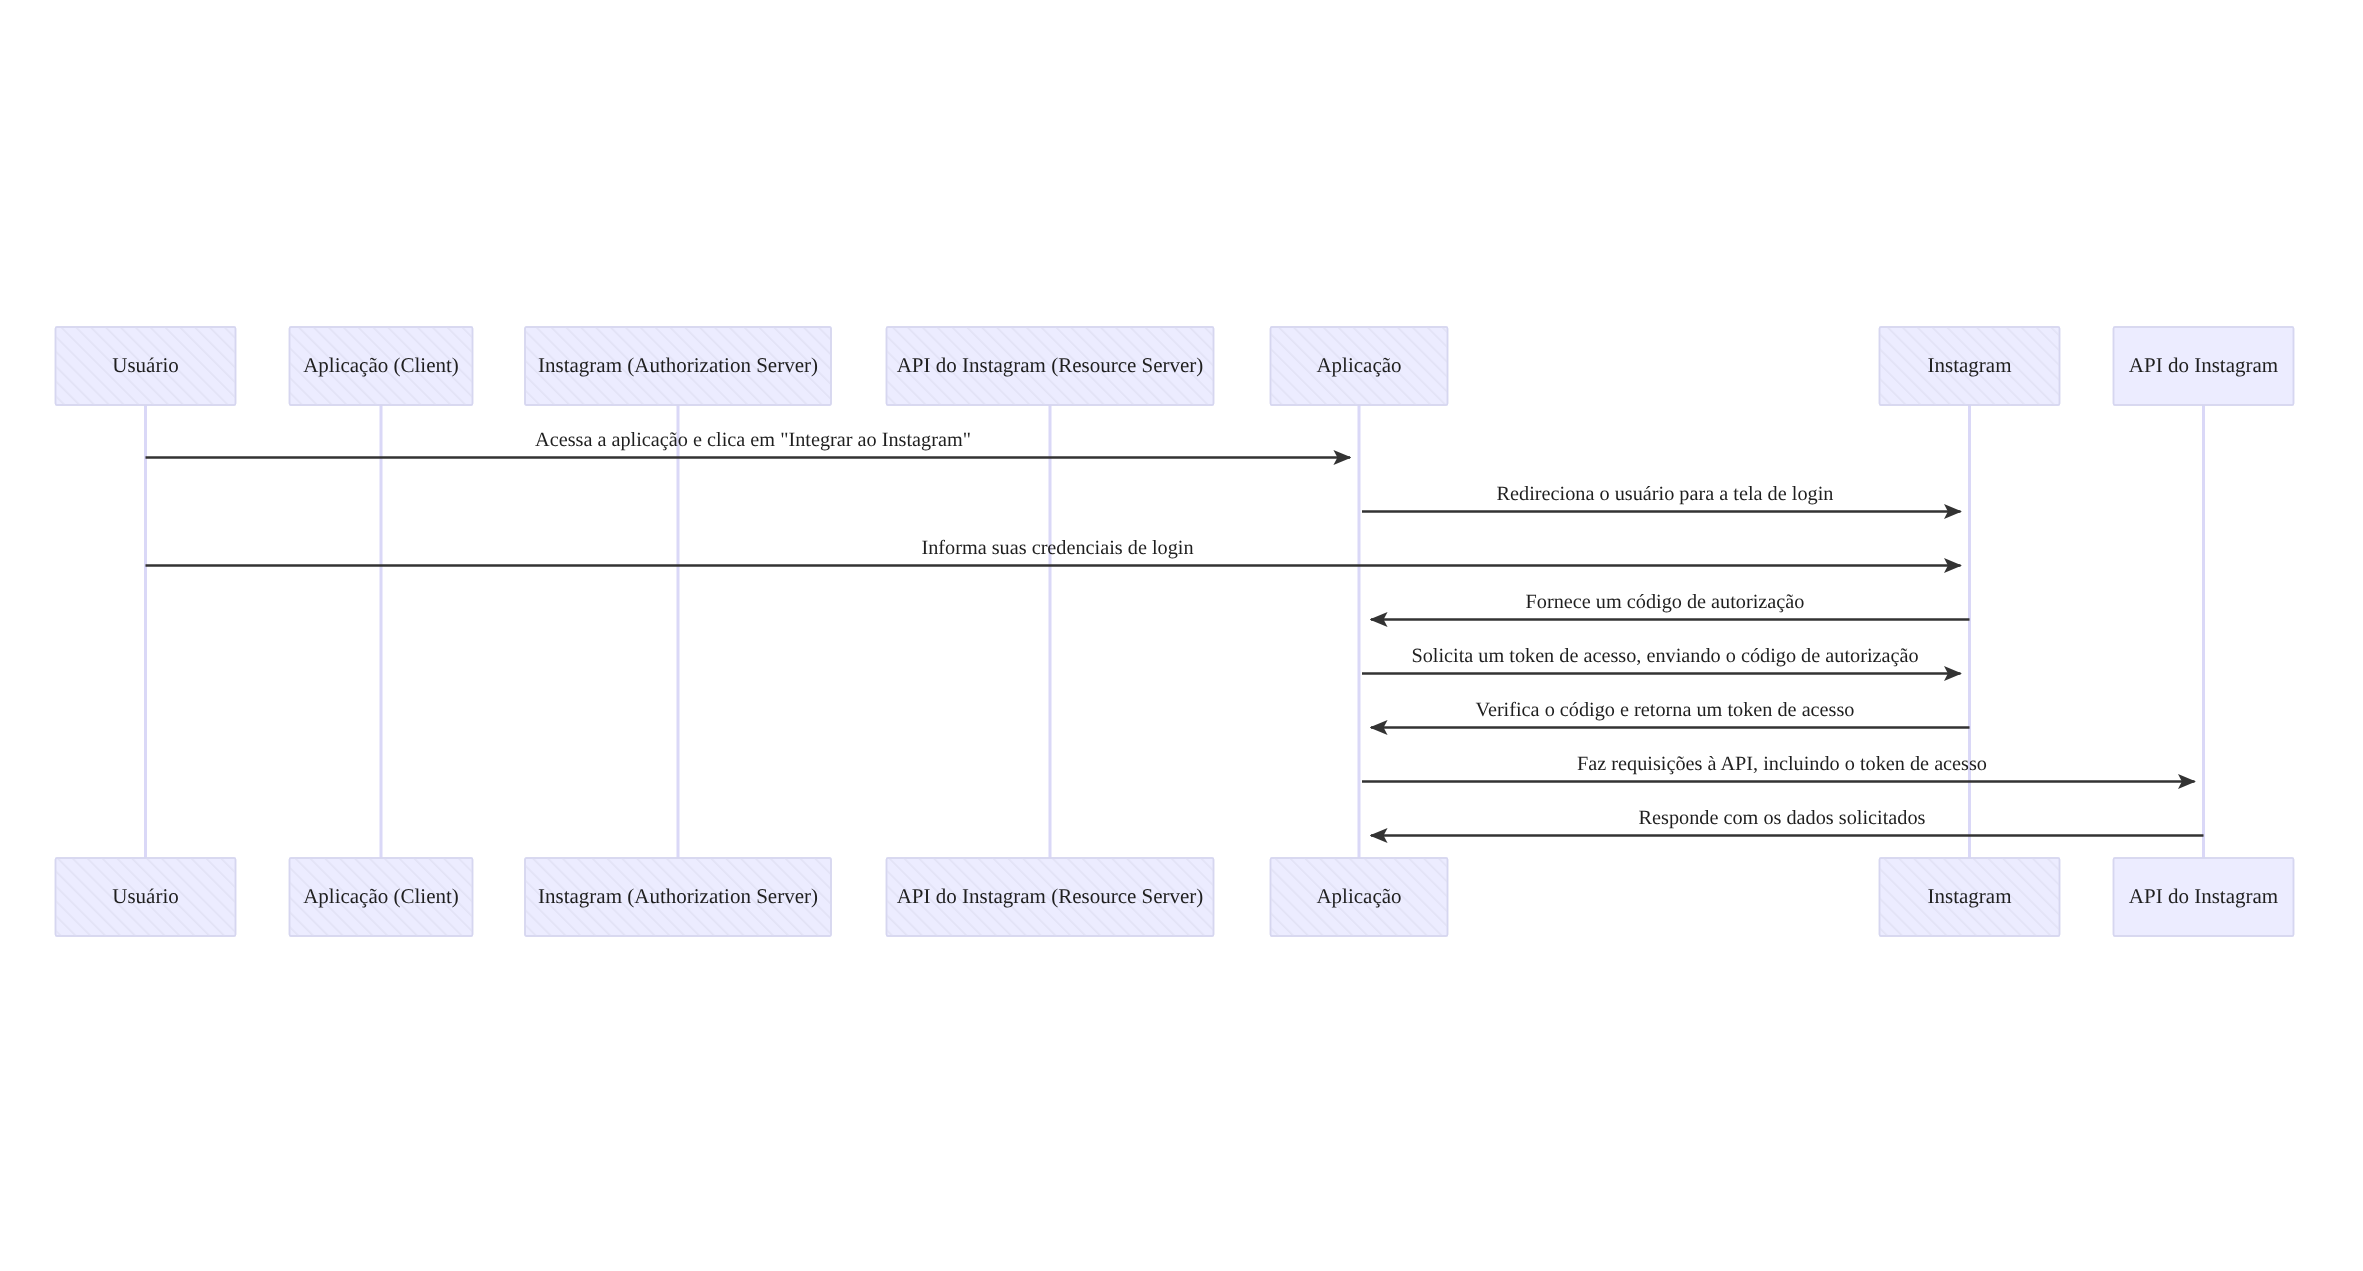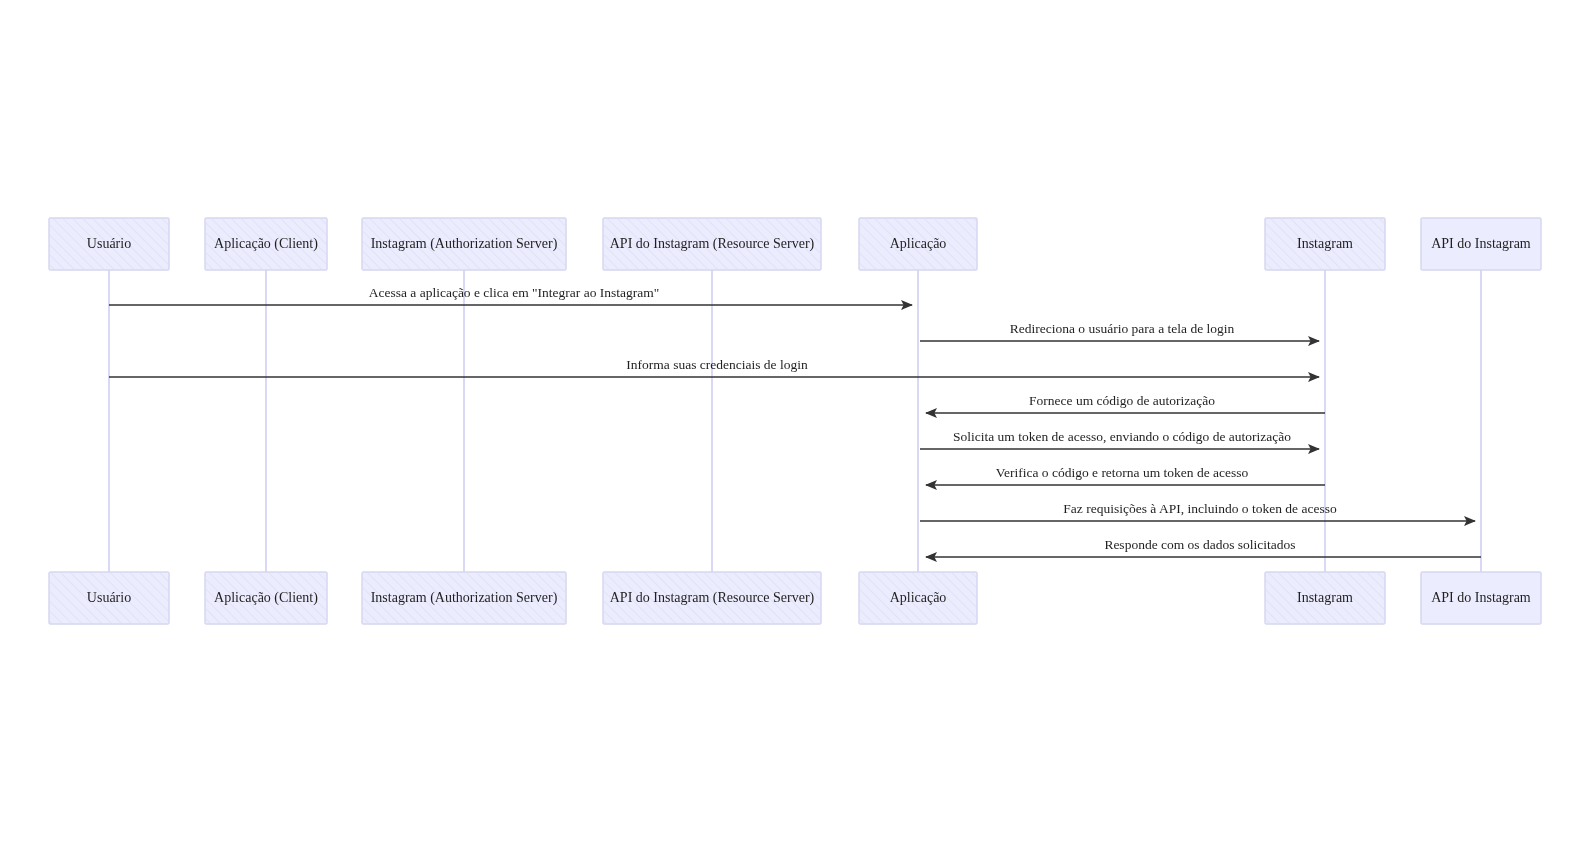--- a/index.html
+++ b/index.html
@@ -10,21 +10,21 @@
   }
   body {
     width: 1575px;
     height: 847px;
     font-family: "Liberation Serif", "DejaVu Serif", serif;
     overflow: hidden;
     position: relative;
   }
   #diagram-root {
     position: absolute;
-    left: 12px;
+    left: 0;
     top: 0;
     width: 1484px;
     height: 847px;
   }
   svg.diagram-canvas {
     display: block;
     width: 1575px;
     height: 847px;
     background: #ffffff;
   }

